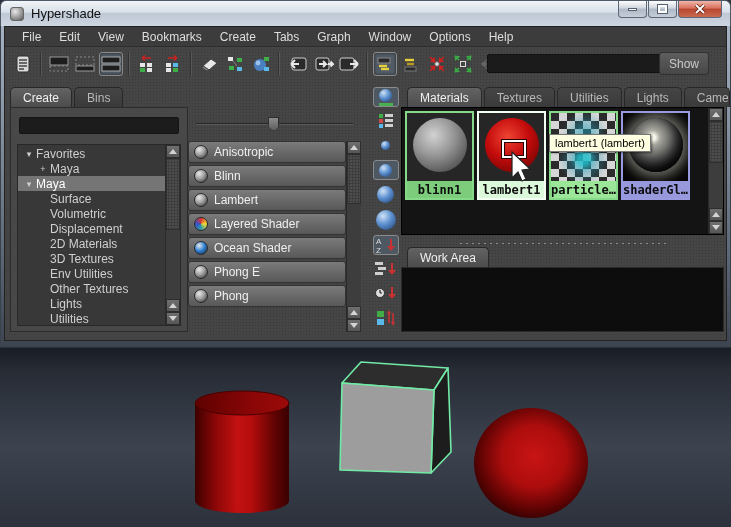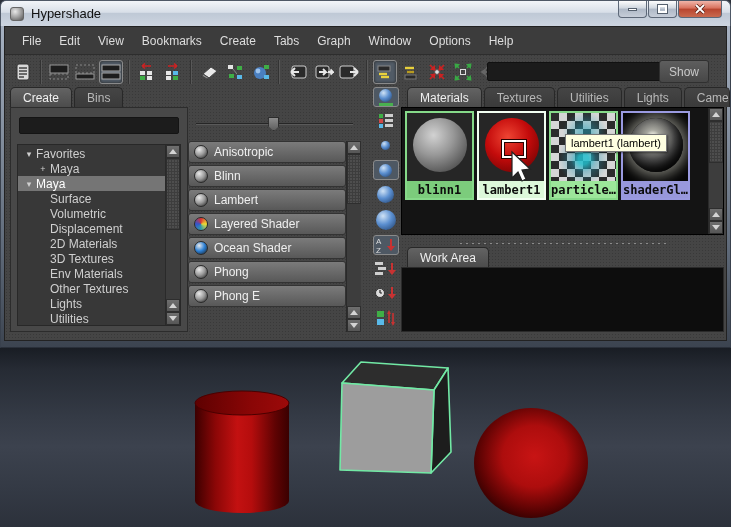--- a/index.html
+++ b/index.html
@@ -32,21 +32,21 @@
   .glyph-close svg { display:block; }
 
   .frame { position:absolute; left:0; top:26px; right:0; bottom:0;
     background:linear-gradient(#a7b2c2, #5e6978 70%, #3c4450 100%);
     border-left:1px solid #39414d; border-right:1px solid #39414d; border-bottom:1px solid #2a303a;
     padding:0 3px 6px 3px; }
   .chrome { width:100%; height:100%; background:#454545; border:1px solid #222; position:relative;
     background-image:radial-gradient(rgba(0,0,0,0.18) 1px, transparent 1px); background-size:3px 3px; }
 
   
-  .menubar { height:28px; background:#3c3c3c; border-bottom:1px solid #2d2d2d; display:flex; align-items:center; padding-left:8px; }
+  .menubar { height:20px; background:#3c3c3c; border-bottom:1px solid #2d2d2d; display:flex; align-items:center; padding-left:8px; }
   .menu-item { font-size:12px; color:#dedede; padding:2px 9px; cursor:default; }
 
   
   .toolbar { height:33px; display:flex; align-items:center; padding-left:5px; position:relative; }
   .tbtn { height:24px; min-width:24px; display:flex; align-items:center; justify-content:center;
     border:1px solid transparent; border-radius:3px; margin:0 1px; }
   .tbtn.active { border:1px solid #8a8a8a; background:#515b66; box-shadow:inset 0 0 3px #222; }
   .tsep { width:2px; height:24px; margin:0 4px; border-left:1px solid #333; border-right:1px solid #585858; }
   .tfield { position:absolute; left:482px; top:7px; width:178px; height:19px; background:#1b1b1b;
     border:1px solid #111; border-radius:2px; color:#ddd; font-size:12px; padding:0 4px; outline:none; }
@@ -138,21 +138,21 @@
   .swatch-tile.selected { border-color:#f2fff2; }
 
   .rsplit { position:absolute; left:0; top:152px; right:0; height:8px; display:flex; align-items:center; justify-content:center; }
   .rsplit-dots { width:210px; height:3px;
     background-image:radial-gradient(#8a8a8a 1px, transparent 1px); background-size:6px 3px; }
   .workarea-tabs { position:absolute; left:6px; top:160px; height:20px; display:flex; align-items:flex-end; }
   .workarea-box { position:absolute; left:0; top:180px; right:0; bottom:0; background:#0d0d0d; border:1px solid #2a2a2a; }
 
   
   .tooltip { position:absolute; left:549px; top:134px; background:#ffffe1; border:1px solid #767676;
-    font-size:11px; color:#000; padding:2px 5px; white-space:nowrap; z-index:50; box-shadow:1px 1px 2px rgba(0,0,0,0.5);margin-left:16px; }
+    font-size:11px; color:#000; padding:2px 5px; white-space:nowrap; z-index:50; box-shadow:1px 1px 2px rgba(0,0,0,0.5); }
   .cursor { position:absolute; left:500px; top:138px; z-index:60; pointer-events:none; }
 </style>
 </head>
 <body>
 
 <div class="viewport">
   <svg width="731" height="179" viewBox="0 0 731 179">
     <defs>
       <linearGradient id="cylBody" x1="0" y1="0" x2="1" y2="0">
         <stop offset="0" stop-color="#3c0000"></stop>
@@ -424,21 +424,21 @@
                   <div class="tree-row" style="padding-left: 18px;">
                     <span class="tree-expander"></span>
                     <span>2D Materials</span>
                   </div>
                   <div class="tree-row" style="padding-left: 18px;">
                     <span class="tree-expander"></span>
                     <span>3D Textures</span>
                   </div>
                   <div class="tree-row" style="padding-left: 18px;">
                     <span class="tree-expander"></span>
-                    <span>Env Materials</span>
+                    <span>Env Utilities</span>
                   </div>
                   <div class="tree-row" style="padding-left: 18px;">
                     <span class="tree-expander"></span>
                     <span>Other Textures</span>
                   </div>
                   <div class="tree-row" style="padding-left: 18px;">
                     <span class="tree-expander"></span>
                     <span>Lights</span>
                   </div>
                   <div class="tree-row" style="padding-left: 18px;">
@@ -486,25 +486,25 @@
                 <div class="shader-btn">
                   <span class="sphere-ico" style="background: conic-gradient(rgb(221, 51, 51), rgb(238, 221, 51), rgb(51, 153, 170), rgb(51, 85, 204), rgb(221, 51, 51));"></span>
                   <span class="shader-label">Layered Shader</span>
                 </div>
                 <div class="shader-btn">
                   <span class="sphere-ico" style="background: radial-gradient(circle at 35% 30%, rgb(233, 233, 233), rgb(43, 127, 212) 48%, rgb(29, 29, 29) 100%);"></span>
                   <span class="shader-label">Ocean Shader</span>
                 </div>
                 <div class="shader-btn">
                   <span class="sphere-ico" style="background: radial-gradient(circle at 35% 30%, rgb(233, 233, 233), rgb(154, 154, 154) 48%, rgb(29, 29, 29) 100%);"></span>
-                  <span class="shader-label">Phong</span>
+                  <span class="shader-label">Phong E</span>
                 </div>
                 <div class="shader-btn">
                   <span class="sphere-ico" style="background: radial-gradient(circle at 35% 30%, rgb(233, 233, 233), rgb(154, 154, 154) 48%, rgb(29, 29, 29) 100%);"></span>
-                  <span class="shader-label">Phong E</span>
+                  <span class="shader-label">Phong</span>
                 </div>
               </div>
             <div class="vscroll">
               <div class="sb-btn">
                   <div class="tri-up"></div>
                 </div>
               <div class="sb-thumb" style="height:50px"></div>
               <div class="sb-fill"></div>
               <div class="sb-btn">
                   <div class="tri-up"></div>

